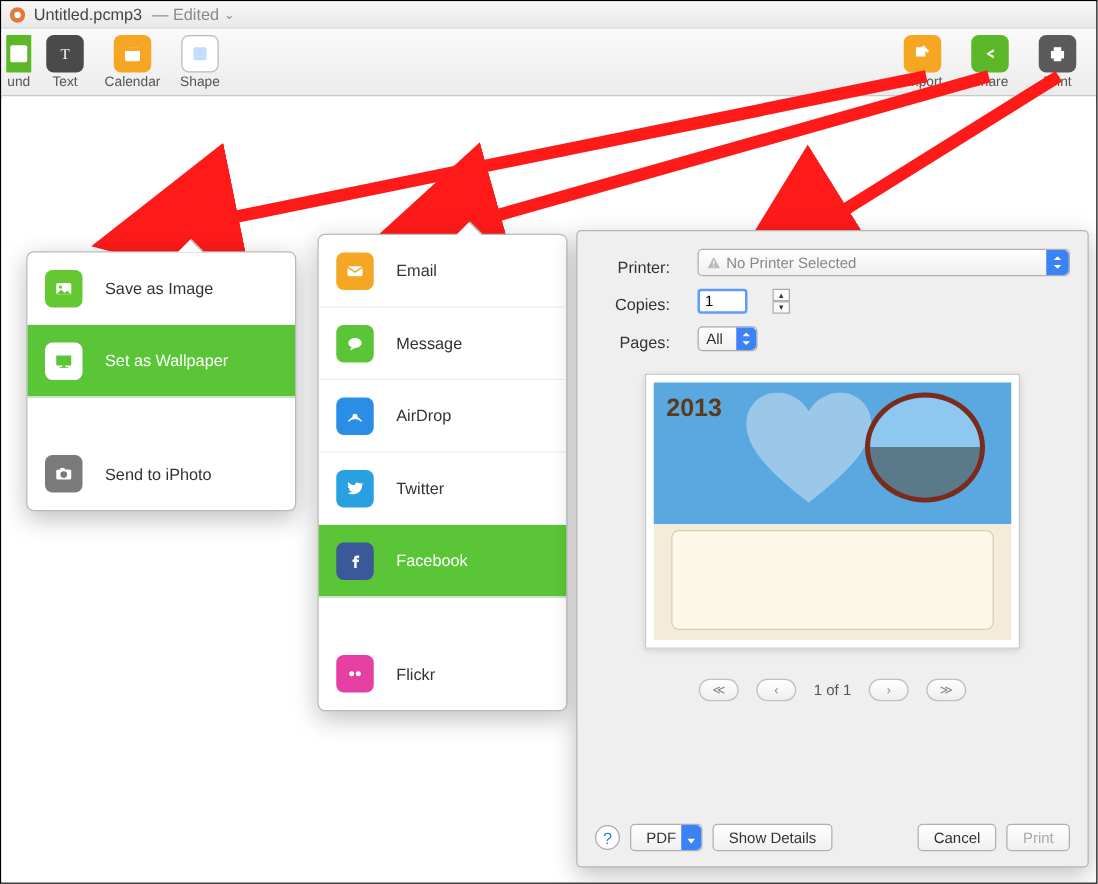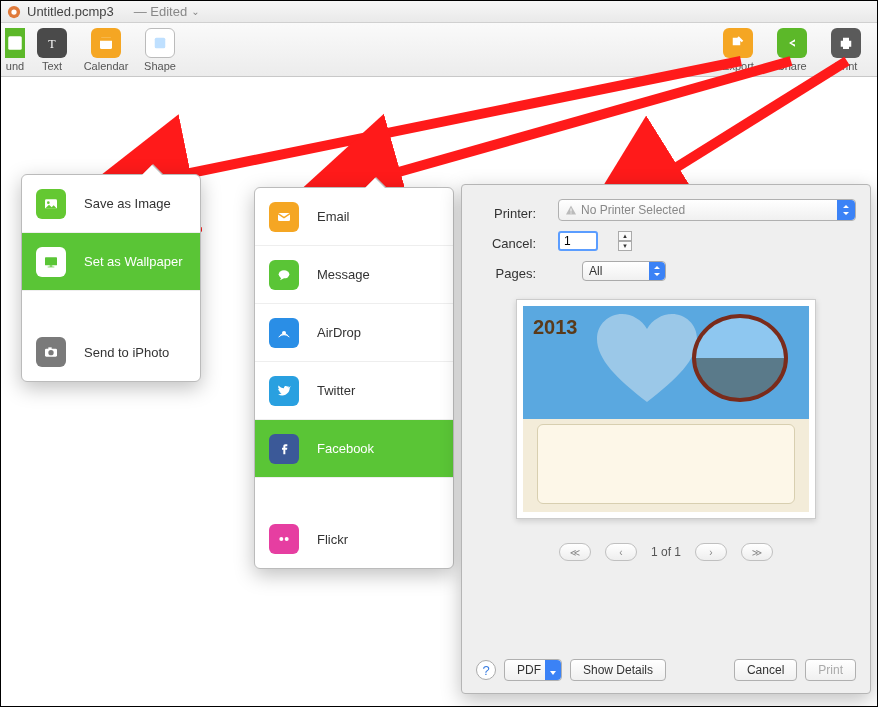--- a/index.html
+++ b/index.html
@@ -1,41 +1,41 @@
 <!DOCTYPE html>
 <html><head>
 <meta charset="utf-8">
 <style>
   * { box-sizing: border-box; margin: 0; padding: 0; }
   body { font-family: -apple-system, "Helvetica Neue", Arial, sans-serif; font-size: 13px; color: #333; background: #fff; width: 878px; height: 707px; overflow: hidden; border:1px solid #000; position:relative;}
   
   .titlebar { height: 22px; background: linear-gradient(#f7f7f7,#e9e9e9); display:flex; align-items:center; padding:0 6px; border-bottom:1px solid #d0d0d0; font-size:13px; color:#444;}
   .titlebar .appicon { width:14px; height:14px; margin-right:6px; }
-  .titlebar .edited { color:#888; margin-left:20px;}
+  .titlebar .edited { color:#888; margin-left:8px;}
   .titlebar .chev { margin-left:4px; color:#888; font-size:10px;}
   
   .toolbar { height: 54px; background: linear-gradient(#fafafa,#ececec); border-bottom:1px solid #c8c8c8; display:flex; align-items:center; padding:0 4px; }
   .toolbar .left, .toolbar .right { display:flex; }
   .toolbar .spacer { flex:1; }
   .tb-item { display:flex; flex-direction:column; align-items:center; justify-content:center; width:54px; font-size:11px; color:#555; cursor:default;}
   .tb-item .ic { width:30px; height:30px; border-radius:6px; display:flex; align-items:center; justify-content:center; margin-bottom:2px;}
   .ic svg { width:18px; height:18px; }
   .ic.dark { background:#4a4a4a; }
   .ic.orange { background:#f5a623; }
   .ic.green { background:#5cb829; }
   .ic.darkg { background:#5a5a5a; }
   .ic.white { background:#fff; border:1px solid #bbb; }
   .tb-cut { width:20px; overflow:hidden;text-align:right;}
   
   .canvas { position:absolute; top:78px; left:0; right:0; bottom:0; background:#fff;}
   
   .popover { position:absolute; background:#fff; border:1px solid #bbb; border-radius:6px; box-shadow:0 6px 20px rgba(0,0,0,.25); }
   .popover::before { content:""; position:absolute; top:-11px; width:0; height:0; border-left:11px solid transparent; border-right:11px solid transparent; border-bottom:11px solid #bbb;}
   .popover::after { content:""; position:absolute; top:-10px; width:0; height:0; border-left:10px solid transparent; border-right:10px solid transparent; border-bottom:10px solid #fff;}
-  .pop-export { left:20px; top:173px; width:180px; }
+  .pop-export { left:20px; top:200px; width:216px; }
   .pop-export::before,.pop-export::after { left:120px;}
   .pop-share { left:253px; top:186px; width:200px; }
   .pop-share::before,.pop-share::after { left:110px;}
   .menu-item { display:flex; align-items:center; height:58px; padding:0 14px; border-bottom:1px solid #eee; cursor:default;}
   .menu-item:last-child { border-bottom:none;margin-top:32px;}
   .menu-item.sel { background:#5ac536; color:#fff;}
   .menu-item .mi-ic { width:30px; height:30px; border-radius:6px; display:flex; align-items:center; justify-content:center; margin-right:18px; flex-shrink:0;}
   .mi-ic svg { width:16px; height:16px; fill:#fff;}
   .mi-green { background:#64c832;}
   .mi-red { background:#d94b3f;}
@@ -49,21 +49,21 @@
   
   .print-dlg { position:absolute; left:460px; top:183px; width:410px; height:510px; background:#efefef; border:1px solid #b5b5b5; border-radius:4px; box-shadow:0 6px 20px rgba(0,0,0,.25); padding:14px 14px 10px;}
   .row { display:flex; align-items:flex-end; margin-bottom:10px; font-size:13px;gap:16px;}
   .row .lbl { width:66px; text-align:right; padding-right:6px;}
   .printer-sel { flex:1; height:22px; background:linear-gradient(#fff,#f0f0f0); border:1px solid #b0b0b0; border-radius:4px; display:flex; align-items:center; padding:0 6px; font-size:12px; color:#888; position:relative;}
   .printer-sel .cap { position:absolute; right:0; top:0; bottom:0; width:18px; background:#3b82f6; border-radius:0 4px 4px 0; display:flex; align-items:center; justify-content:center;}
   .printer-sel .cap svg{width:8px;height:10px;fill:#fff;}
   .num-in { width:40px; height:20px; border:2px solid #5b9dff; border-radius:3px; text-align:left; padding:0 4px; font-size:12px;}
   .stepper { width:14px; height:20px; margin-left:4px; display:flex; flex-direction:column;}
   .stepper div{flex:1;border:1px solid #aaa;background:#fafafa;font-size:7px;display:flex;align-items:center;justify-content:center;}
-  .sel-sm { height:20px; background:linear-gradient(#fff,#f0f0f0); border:1px solid #aaa; border-radius:4px; display:flex; align-items:center; padding:0 6px; font-size:12px; position:relative; width:84px;margin-left:24px;}
+  .sel-sm { height:20px; background:linear-gradient(#fff,#f0f0f0); border:1px solid #aaa; border-radius:4px; display:flex; align-items:center; padding:0 6px; font-size:12px; position:relative; width:48px;}
   .sel-sm .cap{position:absolute;right:0;top:0;bottom:0;width:16px;background:#3b82f6;border-radius:0 4px 4px 0;display:flex;align-items:center;justify-content:center;}
   .preview { margin:18px auto 0; width:300px; height:220px; background:#fff; border:1px solid #ccc; box-shadow:0 2px 6px rgba(0,0,0,.15); position:relative; overflow:hidden;}
   .preview .bg { position:absolute; inset:6px; background: linear-gradient(180deg,#5aa8e0 0,#5aa8e0 55%,#f3ecd9 55%,#f3ecd9 100%);}
   .preview .year { position:absolute; left:16px; top:16px; font-weight:bold; color:#5a3a1a; font-size:20px;}
   .preview .heart { position:absolute; left:80px; top:14px; width:100px; height:90px;}
   .preview .oval { position:absolute; left:175px; top:14px; width:96px; height:88px; border:4px solid #7a2b1b; border-radius:50%; background:linear-gradient(#8ec7f0 50%,#5a7a8a 50%);}
   .preview .cal { position:absolute; left:20px; right:20px; bottom:14px; height:80px; background:#fdf7e8; border:1px solid #d8cfb0; border-radius:6px;}
   .pager { margin-top:24px; display:flex; align-items:center; justify-content:center; gap:14px; font-size:12px; color:#555;}
   .pg-btn { width:32px; height:18px; border:1px solid #c0c0c0; border-radius:9px; background:linear-gradient(#fff,#eee); display:flex; align-items:center; justify-content:center; font-size:10px; color:#888;}
   .pg-btn.dbl{width:32px;}
@@ -269,21 +269,21 @@
         </svg>
       <span>No Printer Selected</span>
       <div class="cap">
           <svg viewBox="0 0 8 10">
             <path d="M4 0L7 3H1zM4 10L1 7h6z" fill="#fff"></path>
           </svg>
         </div>
     </div>
   </div>
   <div class="row">
-    <span class="lbl">Cancel:</span>
+    <span class="lbl">Copies:</span>
     <input class="num-in" value="1" style="">
     <div class="stepper">
         <div>▴</div>
         <div>▾</div>
       </div>
   </div>
   <div class="row">
     <span class="lbl">Pages:</span>
     <div class="sel-sm">
       <span>All</span>

